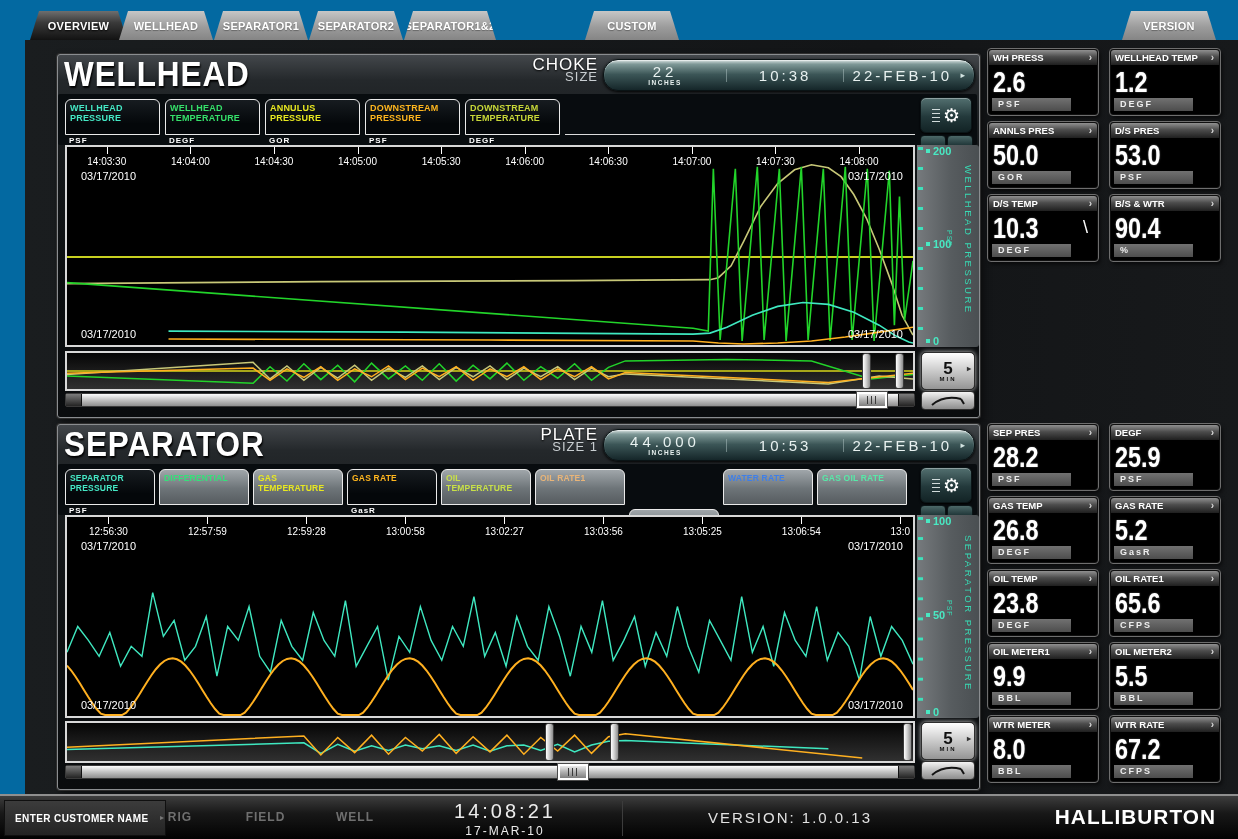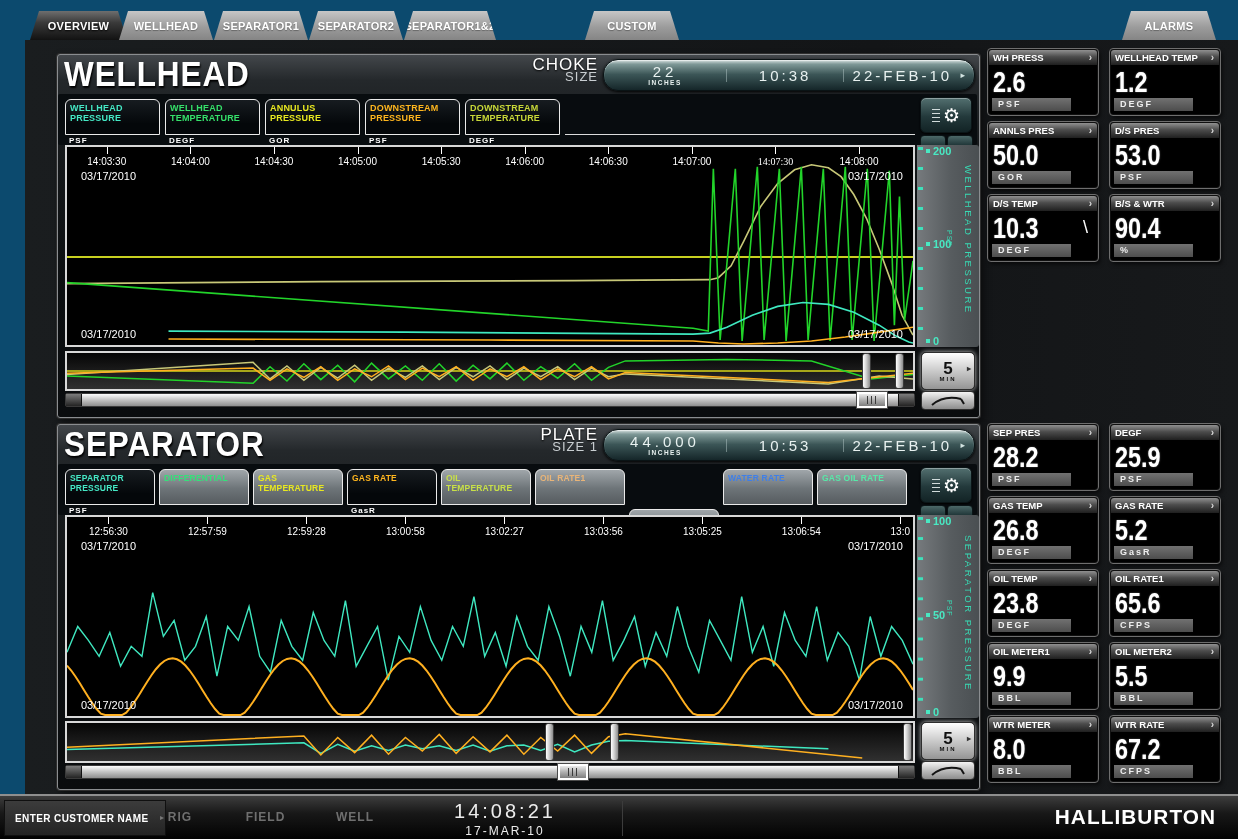--- a/index.html
+++ b/index.html
@@ -1,16 +1,16 @@
 <!DOCTYPE html>
 <html><head>
 <meta charset="utf-8">
 <style>
   html,body{margin:0;padding:0;background:#c4c4c4;font-family:"Liberation Sans",sans-serif;}
-  .screen{position:relative;width:1238px;height:839px;background:#0c4a6e;overflow:hidden;}
+  .screen{position:relative;width:1238px;height:839px;background:#0369a1;overflow:hidden;}
   .app{position:absolute;left:25px;top:40px;width:1213px;height:754px;background:linear-gradient(90deg,#1a1d1f,#131517 70%,#17191b);}
   
   .ttab{position:absolute;top:11px;height:29px;clip-path:polygon(9px 0,calc(100% - 9px) 0,100% 100%,0 100%);
     background:linear-gradient(#c6c6c6,#9c9c9c 55%,#858585);color:#fff;font-size:11px;font-weight:bold;
     display:flex;align-items:center;justify-content:center;letter-spacing:.3px;text-shadow:0 1px 1px #666;cursor:pointer;}
   .ttab.on{background:linear-gradient(#6e6e6e,#3a3a3a 40%,#121212);text-shadow:0 1px 2px #000;}
   
   .panel{position:absolute;left:57px;width:921px;background:linear-gradient(#43474b,#24282b 7%,#15181a 26%,#0b0e10 65%,#0a0c0e);
     border:1px solid #8a8d90;border-radius:3px;box-shadow:0 0 0 1px #2e2e2e,3px 4px 8px rgba(0,0,0,.55);}
   .ptitle{position:absolute;left:64px;font-size:35px;font-weight:bold;color:#fff;letter-spacing:1px;
@@ -125,21 +125,21 @@
   <div class="ttab" style="left:309px;width:94px;">
       <span>SEPARATOR2</span>
     </div>
   <div class="ttab" style="left:404px;width:92px;">
       <span>SEPARATOR1&amp;2</span>
     </div>
   <div class="ttab" style="left:585px;width:94px;">
       <span>CUSTOM</span>
     </div>
   <div class="ttab" style="left:1122px;width:94px;">
-      <span>ALARMS</span>
+      <span>VERSION</span>
     </div>
 
   <div class="app"></div>
 
   <div class="panel" style="top:54px;height:362px;"></div>
   <div class="ptitle" style="top:56px;">WELLHEAD</div>
   <div class="szlab" style="top:57px;">
     <span class="szl1">CHOKE</span>
     <span class="szl2">SIZE</span>
   </div>
@@ -190,21 +190,21 @@
         <polyline points="120.0,194.0 500.0,195.0 740.0,196.0 770.0,198.0 800.0,199.0 840.0,198.0 880.0,196.0 920.0,192.0 960.0,187.0 1000.0,182.0" fill="none" stroke="#ffb020" stroke-width="1.6" vector-effect="non-scaling-stroke"></polyline>
       </svg>
     <span class="xt" style="left:4.7%;">14:03:30</span>
     <span class="xt" style="left:14.58%;">14:04:00</span>
     <span class="xt" style="left:24.46%;">14:04:30</span>
     <span class="xt" style="left:34.34%;">14:05:00</span>
     <span class="xt" style="left:44.22%;">14:05:30</span>
     <span class="xt" style="left:54.1%;">14:06:00</span>
     <span class="xt" style="left:63.98%;">14:06:30</span>
     <span class="xt" style="left:73.86%;">14:07:00</span>
-    <span class="xt" style="left:83.74%;font-family:Liberation Serif, serif;">14:07:30</span>
+    <span class="xt" style="left:83.74%;">14:07:30</span>
     <span class="xt" style="left:93.62%;">14:08:00</span>
     <span class="date tl">03/17/2010</span>
     <span class="date tr">03/17/2010</span>
     <span class="date bl">03/17/2010</span>
     <span class="date br">03/17/2010</span>
   </div>
   <div class="axis" style="left:917px;top:145px;height:202px;">
     <div class="ticks"></div>
     <span class="yt" style="top:0;">200</span>
     <span class="yt" style="top:calc(50% - 8px);">100</span>
@@ -479,16 +479,17 @@
       </div>
     <span class="custarrow">▸</span>
     <span class="sblab" style="left:160px;width:40px;">RIG</span>
     <span class="sblab" style="left:238px;width:55px;">FIELD</span>
     <span class="sblab" style="left:330px;width:50px;">WELL</span>
     <div class="clock">
       <span class="t">14:08:21</span>
       <span class="d">17-MAR-10</span>
     </div>
     <div class="sbdiv"></div>
+    <div class="ver">VERSION: 1.0.0.13</div>
     <div class="brand">HALLIBURTON</div>
   </div>
 
 </div>
 
 </body></html>

